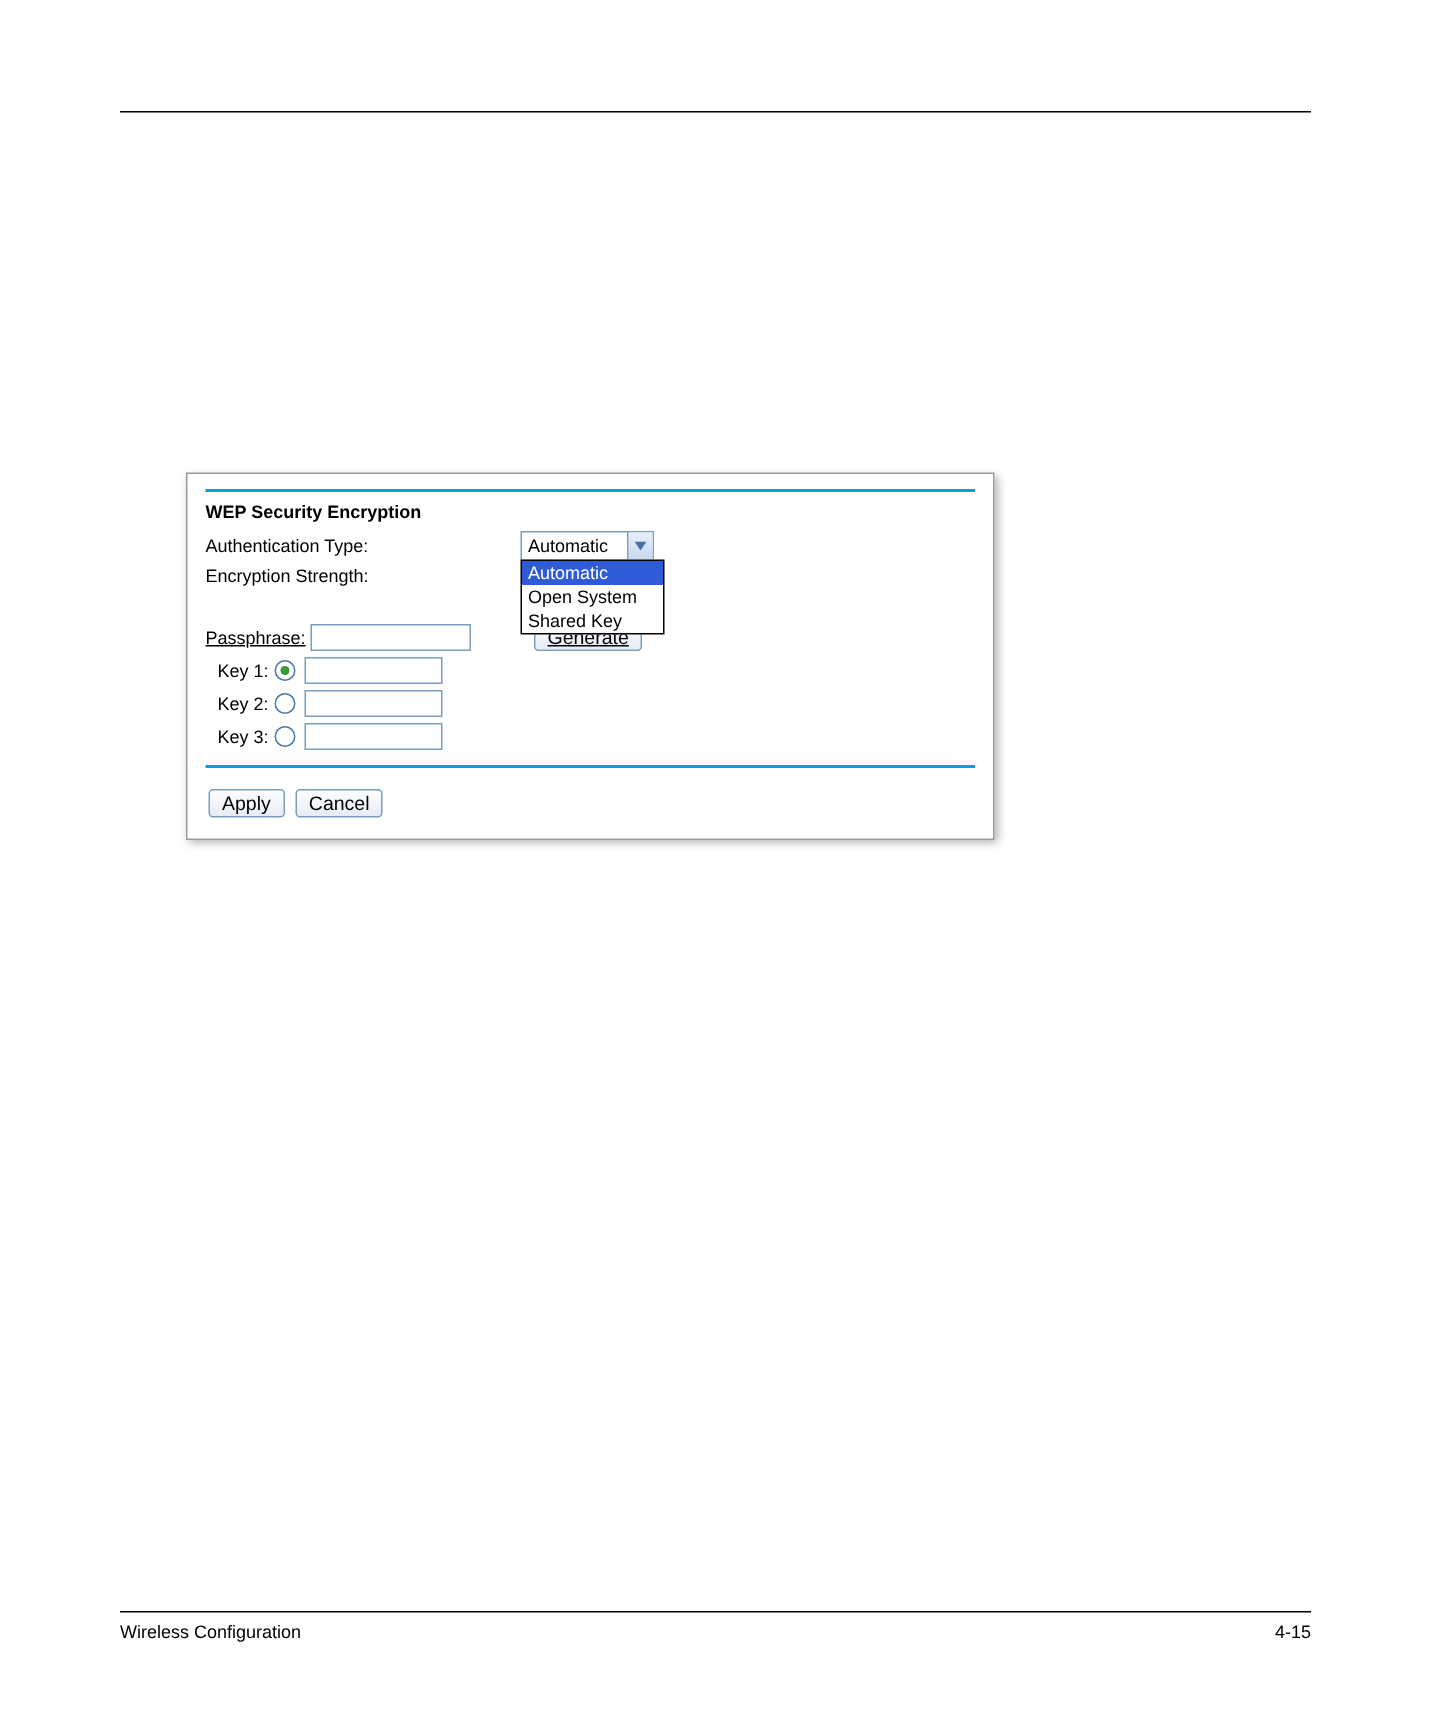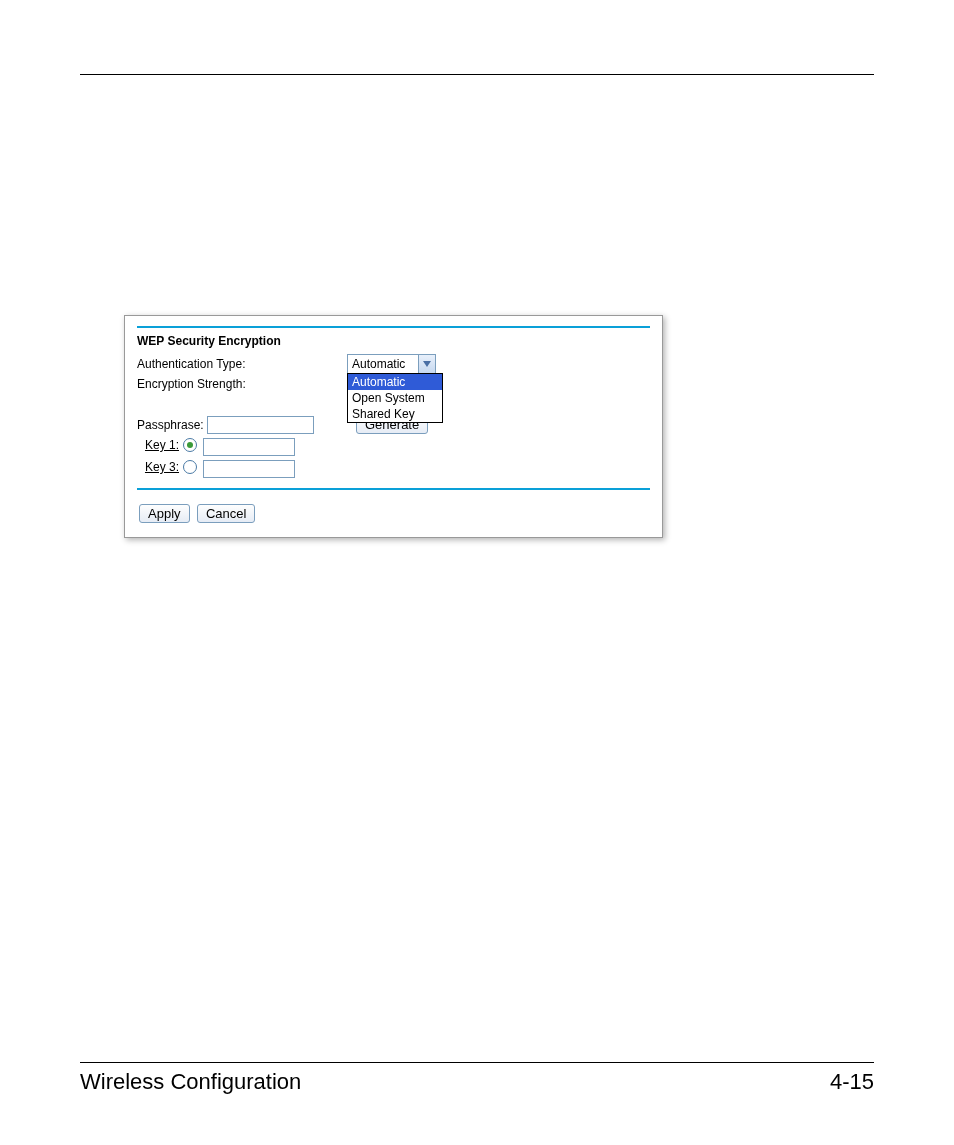--- a/index.html
+++ b/index.html
@@ -101,20 +101,21 @@
   }
   .wep-sub {
     font-weight: bold;
     margin: 6px 0 4px 0;
     text-align: center;
   }
   .passrow {
     display: flex;
     align-items: center;
     margin: 3px 0;
+    text-decoration: underline;
   }
   .passrow .plabel {
     width: 70px;
   }
   .text-input {
     border: 1px solid #7b9ebd;
     height: 16px;
     width: 90px;
     background: #fff;
   }
@@ -126,23 +127,22 @@
     font-size: 13px;
     border-radius: 3px;
     margin: 0 2px;
     cursor: pointer;
   }
   .gen-btn {
     margin-left: 42px;
   }
   .key-row {
     display: flex;
-    align-items: flex-start;
+    align-items: center;
     margin: 4px 0;
-    text-decoration: underline;
   }
   .key-row .klabel {
     width: 42px;
     text-align: right;
     padding-right: 4px;
   }
   .radio {
     width: 12px;
     height: 12px;
     border: 1px solid #4a7aa5;
@@ -172,21 +172,21 @@
     left: 80px;
     right: 80px;
   }
   .page-footer .line {
     border-top: 1px solid #000;
     margin-bottom: 6px;
   }
   .page-footer .row-f {
     display: flex;
     justify-content: space-between;
-    font-size: 22px;
+    font-size: 12px;
     font-family: Arial, sans-serif;
   }
 </style>
 </head>
 <body>
 
 <div class="hr-top"></div>
 
 <div class="panel">
   <div class="rule"></div>
@@ -222,20 +222,25 @@
     <div class="text-input" style="width:105px"></div>
     <span class="btn gen-btn">Generate</span>
   </div>
 
   <div class="key-row">
     <div class="klabel">Key 1:</div>
     <span class="radio selected"></span>
     <div class="text-input"></div>
   </div>
   <div class="key-row">
+    <div class="klabel">Key 2:</div>
+    <span class="radio"></span>
+    <div class="text-input"></div>
+  </div>
+  <div class="key-row">
     <div class="klabel">Key 3:</div>
     <span class="radio"></span>
     <div class="text-input"></div>
   </div>
 
   <div class="rule2"></div>
 
   <div class="footer-btns">
     <span class="btn">Apply</span>
     <span class="btn">Cancel</span>

